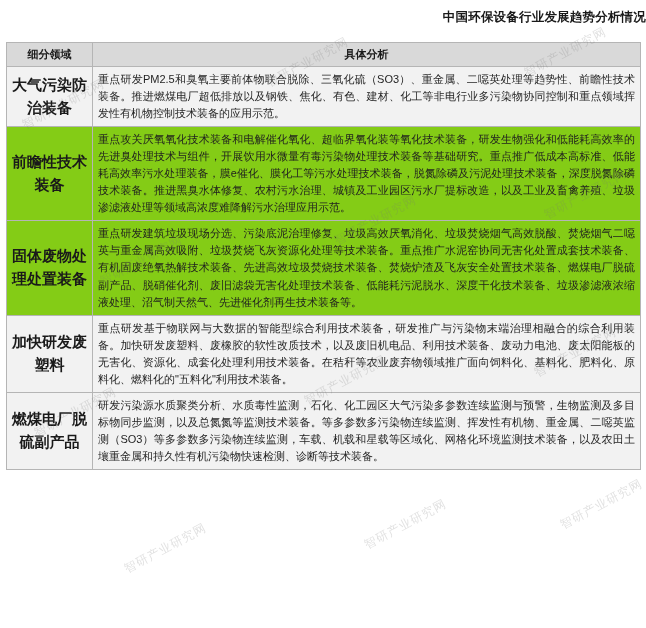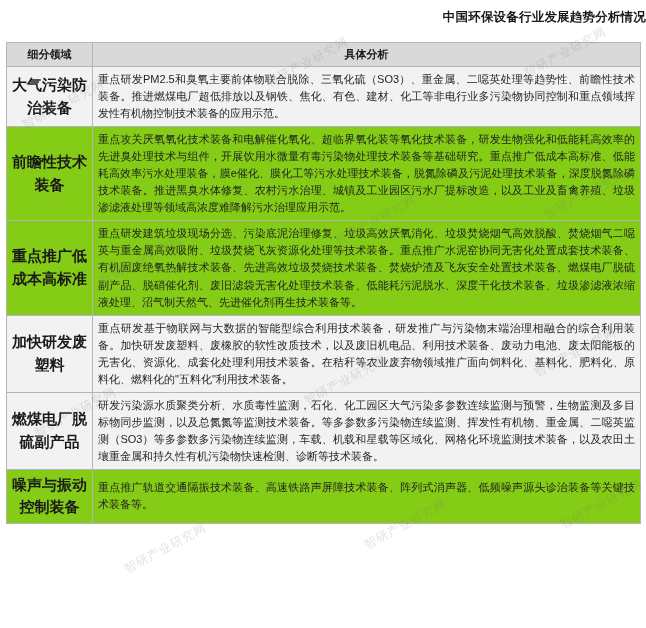--- a/index.html
+++ b/index.html
@@ -110,34 +110,30 @@
     <tbody>
       <tr class="alt">
         <td class="cat">大气污染防治装备</td>
         <td class="desc">重点研发PM2.5和臭氧主要前体物联合脱除、三氧化硫（SO3）、重金属、二噁英处理等趋势性、前瞻性技术装备。推进燃煤电厂超低排放以及钢铁、焦化、有色、建材、化工等非电行业多污染物协同控制和重点领域挥发性有机物控制技术装备的应用示范。</td>
       </tr>
       <tr class="plain">
         <td class="cat">前瞻性技术装备</td>
         <td class="desc">重点攻关厌氧氧化技术装备和电解催化氧化、超临界氧化装等氧化技术装备，研发生物强化和低能耗高效率的先进臭处理技术与组件，开展饮用水微量有毒污染物处理技术装备等基础研究。重点推广低成本高标准、低能耗高效率污水处理装备，膜e催化、膜化工等污水处理技术装备，脱氮除磷及污泥处理技术装备，深度脱氮除磷技术装备。推进黑臭水体修复、农村污水治理、城镇及工业园区污水厂提标改造，以及工业及畜禽养殖、垃圾渗滤液处理等领域高浓度难降解污水治理应用示范。</td>
       </tr>
       <tr class="plain">
-        <td class="cat">重点推广低成本高标准</td>
+        <td class="cat">固体废物处理处置装备</td>
         <td class="desc">重点研发建筑垃圾现场分选、污染底泥治理修复、垃圾高效厌氧消化、垃圾焚烧烟气高效脱酸、焚烧烟气二噁英与重金属高效吸附、垃圾焚烧飞灰资源化处理等技术装备。重点推广水泥窑协同无害化处置成套技术装备、有机固废绝氧热解技术装备、先进高效垃圾焚烧技术装备、焚烧炉渣及飞灰安全处置技术装备、燃煤电厂脱硫副产品、脱硝催化剂、废旧滤袋无害化处理技术装备、低能耗污泥脱水、深度干化技术装备、垃圾渗滤液浓缩液处理、沼气制天然气、先进催化剂再生技术装备等。</td>
       </tr>
       <tr class="alt">
         <td class="cat">加快研发废塑料</td>
         <td class="desc">重点研发基于物联网与大数据的智能型综合利用技术装备，研发推广与污染物末端治理相融合的综合利用装备。加快研发废塑料、废橡胶的软性改质技术，以及废旧机电品、利用技术装备、废动力电池、废太阳能板的无害化、资源化、成套化处理利用技术装备。在秸秆等农业废弃物领域推广面向饲料化、基料化、肥料化、原料化、燃料化的"五料化"利用技术装备。</td>
       </tr>
       <tr class="alt">
         <td class="cat">燃煤电厂脱硫副产品</td>
         <td class="desc">研发污染源水质聚类分析、水质毒性监测，石化、化工园区大气污染多参数连续监测与预警，生物监测及多目标物同步监测，以及总氮氮等监测技术装备。等多参数多污染物连续监测、挥发性有机物、重金属、二噁英监测（SO3）等多参数多污染物连续监测，车载、机载和星载等区域化、网格化环境监测技术装备，以及农田土壤重金属和持久性有机污染物快速检测、诊断等技术装备。</td>
-      </tr>
-      <tr class="plain">
-        <td class="cat">噪声与振动控制装备</td>
-        <td class="desc">重点推广轨道交通隔振技术装备、高速铁路声屏障技术装备、阵列式消声器、低频噪声源头诊治装备等关键技术装备等。</td>
       </tr>
     </tbody>
   </table>
 </div>
 
 <div class="wm wm1">智研产业研究网</div>
 <div class="wm wm2">智研产业研究网</div>
 <div class="wm wm3">智研产业研究网</div>
 <div class="wm wm4">智研产业研究网</div>
 <div class="wm wm5">智研产业研究网</div>

